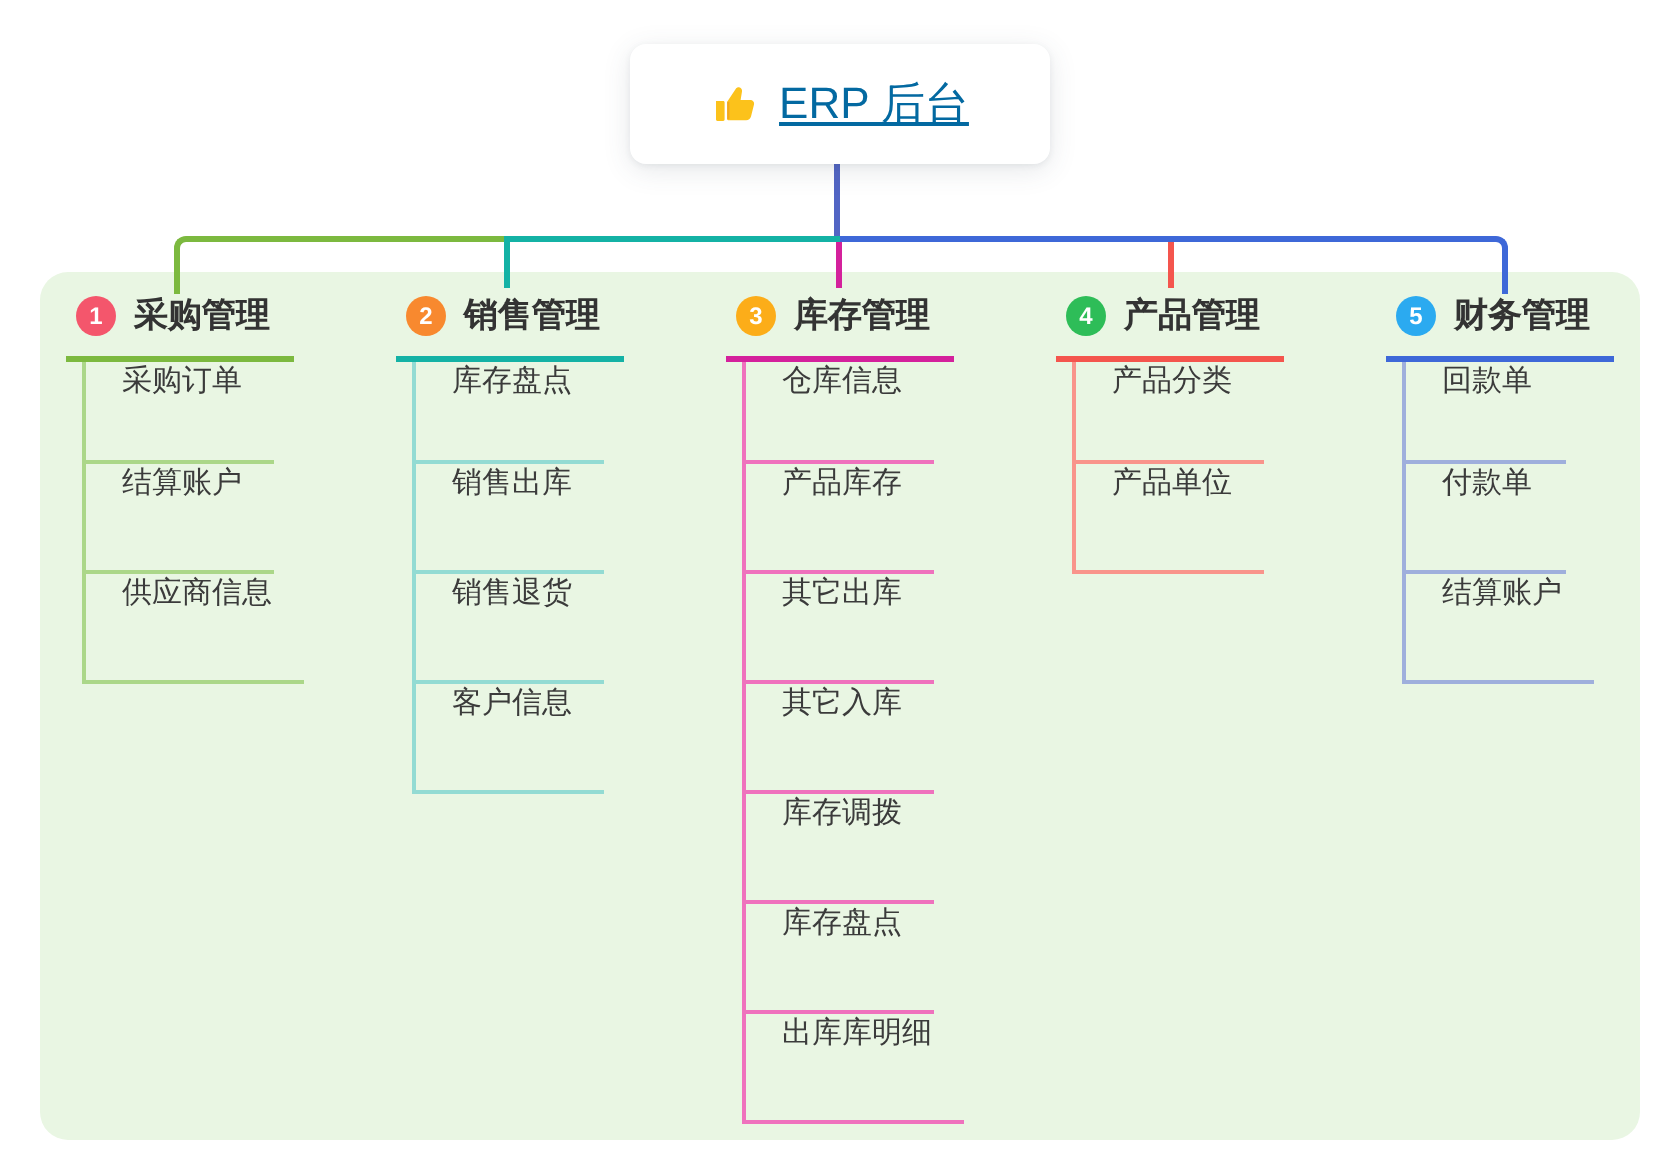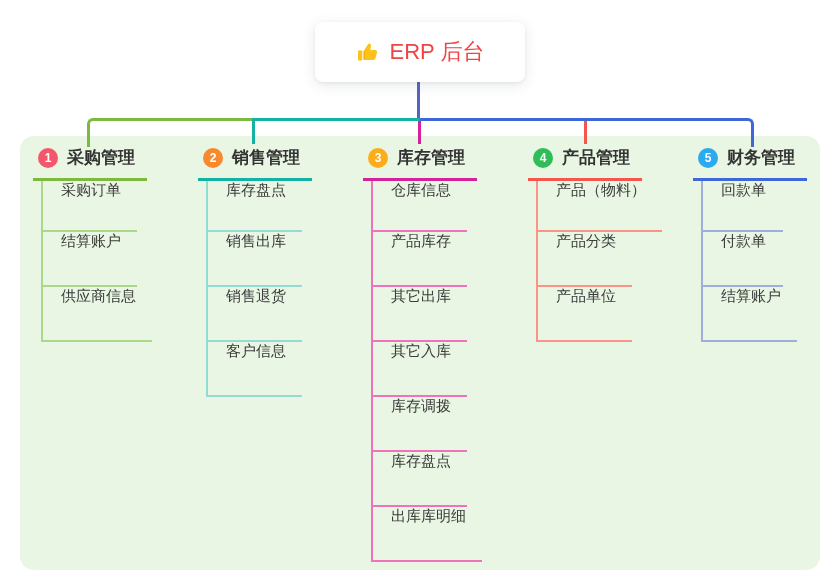--- a/index.html
+++ b/index.html
@@ -12,21 +12,21 @@
   .panel{
     position:absolute;left:20px;top:136px;width:800px;height:434px;
     border-radius:14px;
   }
   
   .root-node{
     position:absolute;left:315px;top:22px;width:210px;height:60px;
     background:#ffffff;border-radius:8px;
     box-shadow:0 3px 14px rgba(60,80,90,.13), 0 1px 3px rgba(60,80,90,.08);
     display:flex;align-items:center;justify-content:center;gap:10px;
-    font-size:22px;font-weight:500;color:#ef4444;
+    font-size:22px;font-weight:500;color:#0369a1;text-decoration:underline;
   }
   .root-node svg{display:block;}
   
   .conn{position:absolute;}
   .lshape{background:transparent!important;}
   
   .branch{position:absolute;top:146px;}
   .branch-title{
     display:flex;align-items:center;gap:9px;
     min-width:114px;width:max-content;
@@ -161,23 +161,20 @@
   </li>
 </ul>
   </section>
 
   <section class="branch" style="left: 528px; --main: #f4554d; --light: #f9948b;">
     <div class="branch-title">
       <span class="badge" style="background: rgb(46, 189, 88);">4</span>
       <span class="branch-label">产品管理</span>
     </div>
     <ul class="children">
-  <li class="child">
-    <span class="child-label">产品（物料）</span>
-  </li>
 
   <li class="child">
     <span class="child-label">产品分类</span>
   </li>
 
   <li class="child">
     <span class="child-label">产品单位</span>
   </li>
 </ul>
   </section>

